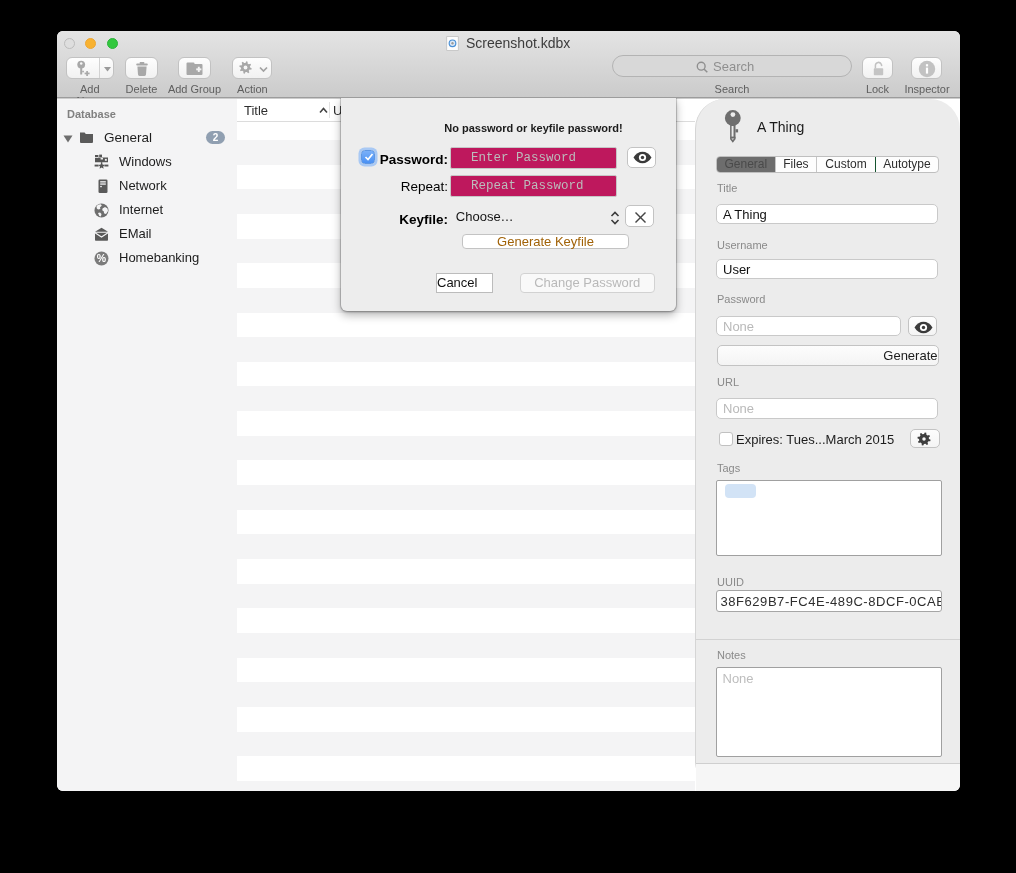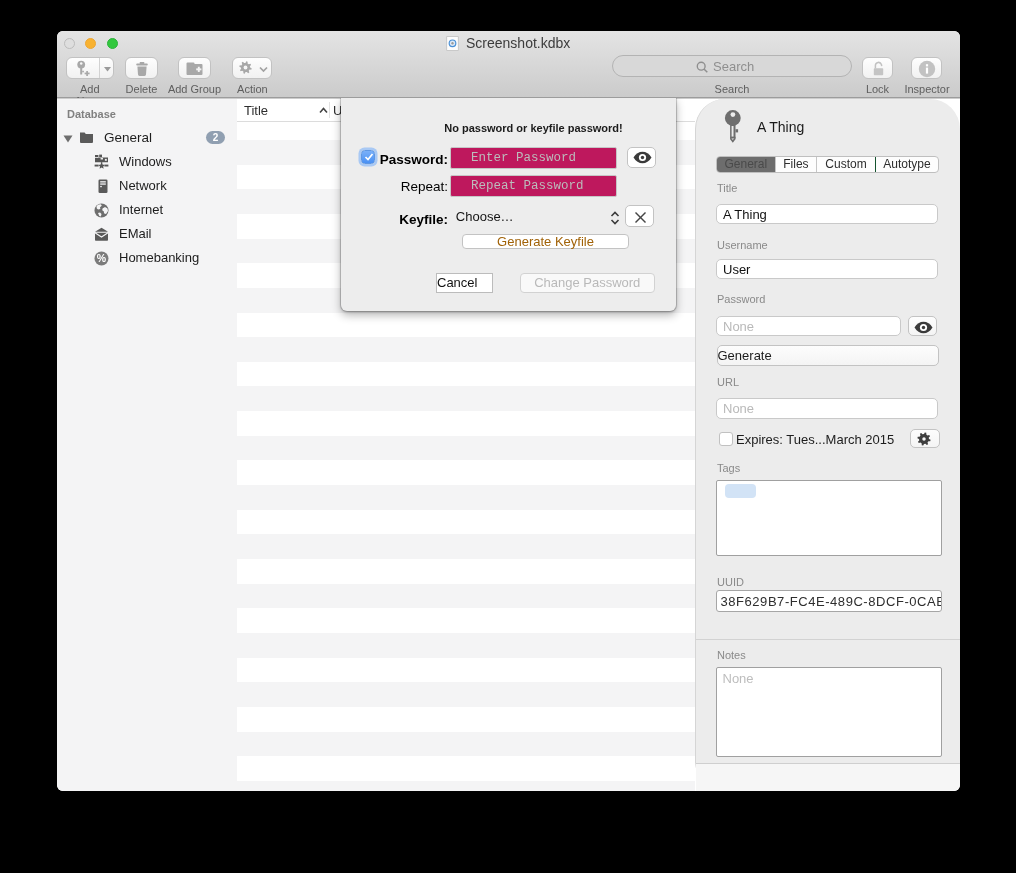--- a/index.html
+++ b/index.html
@@ -232,21 +232,21 @@
     <div class="ilabel" style="left:21px;top:194px;">Password</div>
     <div class="ifield" style="top:216.5px;width:185px;"><span class="ph">None</span></div>
     <div class="ibtn" style="left:212px;top:217px;width:28.5px;height:19.5px;">
       <svg style="position:absolute;left:4.5px;top:3.5px;" width="19" height="13" viewBox="0 0 19 13">
         <path d="M0.5,6.5 C4.8,-1.2 14.2,-1.2 18.5,6.5 C14.2,14.2 4.8,14.2 0.5,6.5 Z" fill="#3a3a3a"></path>
         <circle cx="9.5" cy="6.5" r="3.6" fill="#fff"></circle>
         <circle cx="9.5" cy="6.5" r="1.7" fill="#3a3a3a"></circle>
       </svg>
     </div>
     <div class="ibtn" style="left:20.5px;top:246px;width:222px;height:20.5px;font-size:13px;
-      color:#1c1c1c;text-align:left;line-height:19px;">Generate</div>
+      color:#1c1c1c;text-align:right;line-height:19px;">Generate</div>
     <div class="ilabel" style="left:21px;top:277px;">URL</div>
     <div class="ifield" style="top:298.5px;height:21px;"><span class="ph">None</span></div>
     <div style="position:absolute;left:22.5px;top:333px;width:14px;height:14px;box-sizing:border-box;
       background:#fff;border:1px solid #c1c1c1;border-radius:3px;"></div>
     <div style="position:absolute;left:40px;top:332.5px;font-size:13px;color:#1c1c1c;">Expires: Tues...March 2015</div>
     <div class="ibtn" style="left:213.5px;top:329.5px;width:30px;height:19px;">
       <svg style="position:absolute;left:6.5px;top:2.5px;" width="14" height="14" viewBox="0 0 16 16">
         <path d="M13.70,8.00 L15.55,8.91 L15.13,10.63 L13.07,10.60 L12.03,12.03 L12.69,13.98 L11.18,14.90 L9.75,13.42 L8.00,13.70 L7.09,15.55 L5.37,15.13 L5.40,13.07 L3.97,12.03 L2.02,12.69 L1.10,11.18 L2.58,9.75 L2.30,8.00 L0.45,7.09 L0.87,5.37 L2.93,5.40 L3.97,3.97 L3.31,2.02 L4.82,1.10 L6.25,2.58 L8.00,2.30 L8.91,0.45 L10.63,0.87 L10.60,2.93 L12.03,3.97 L13.98,3.31 L14.90,4.82 L13.42,6.25 Z" fill="#3e3e3e"></path>
         <circle cx="8" cy="8" r="2" fill="#f6f6f6"></circle>
       </svg>

